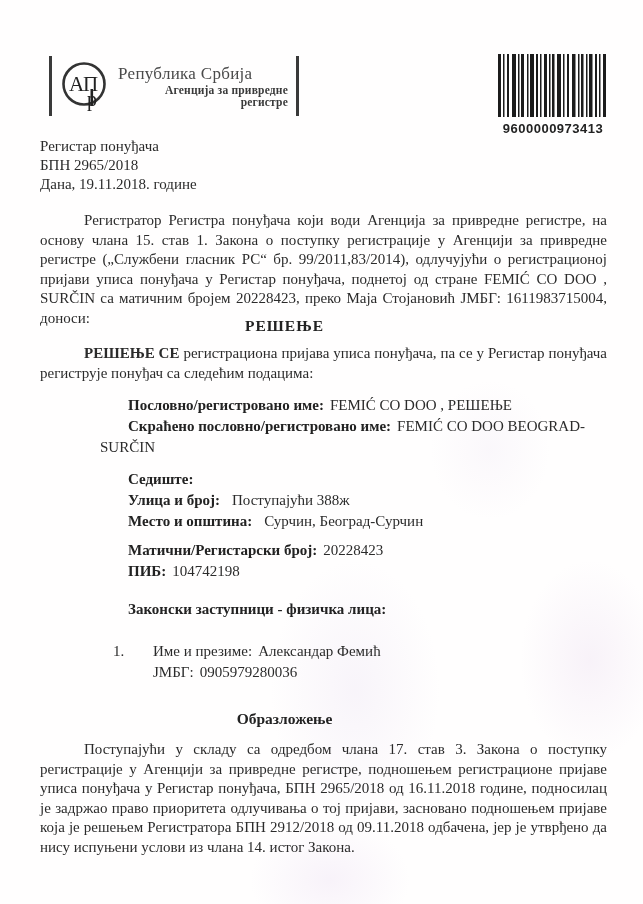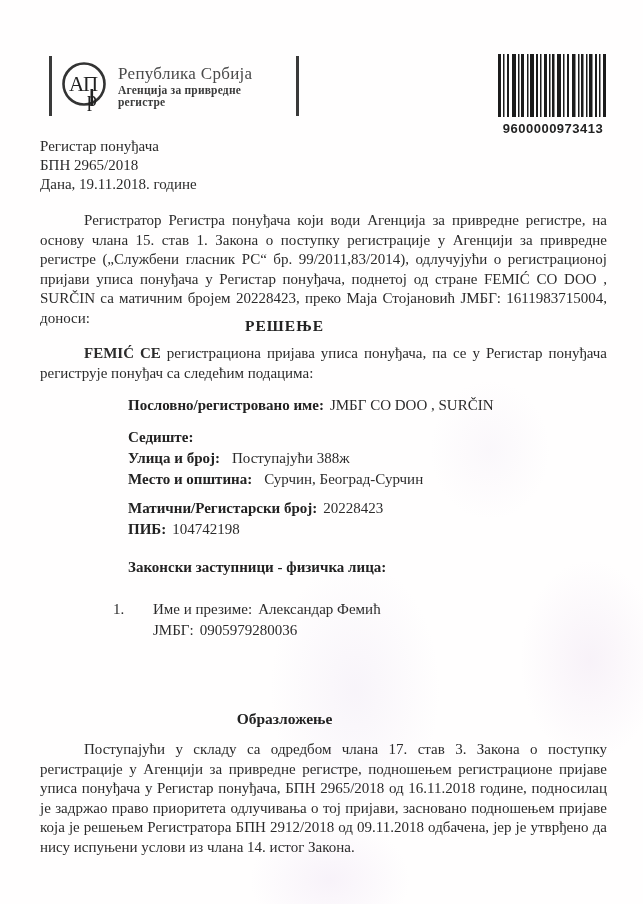--- a/index.html
+++ b/index.html
@@ -22,21 +22,21 @@
   
   .logo-block{
     position:absolute;left:49px;top:56px;height:60px;width:250px;
     display:flex;align-items:center;
   }
   .vbar{width:3px;background:#3a3a3a;height:60px;}
   .vbar.right{margin-left:8px;}
   .logo-circle{width:52px;height:52px;margin:0 8px 0 6px;flex:0 0 auto;}
   .logo-text{flex:1;}
   .logo-line1{font-size:17px;color:#4a4a4a;letter-spacing:.3px;}
-  .logo-line2{font-size:11.5px;color:#3a3a3a;font-weight:bold;letter-spacing:.2px;}
+  .logo-line2{font-size:11.5px;color:#3a3a3a;font-weight:bold;letter-spacing:.2px;text-align:right;}
 
   
   .barcode-block{position:absolute;left:494px;top:54px;width:118px;text-align:center;}
   .barcode-num{
     font-family:"Liberation Sans", sans-serif;
     font-size:13px;font-weight:bold;color:#222;margin-top:0;letter-spacing:.5px;
   }
 
   
   .ref-block{position:absolute;left:40px;top:137px;font-size:15px;line-height:19px;color:#2b2b2b;}
@@ -130,24 +130,25 @@
   <div class="ref-block">
     <div>Регистар понуђача</div>
     <div>БПН 2965/2018</div>
     <div>Дана, 19.11.2018. године</div>
   </div>
 
   <div class="para intro"><span class="ind"></span><span>Регистратор Регистра понуђача који води Агенција за привредне регистре, на основу члана 15. став 1. Закона о поступку регистрације у Агенцији за привредне регистре  („Службени гласник РС“ бр. 99/2011,83/2014), одлучујући о регистрационој пријави уписа понуђача у Регистар понуђача, поднетој од стране FEMIĆ CO DOO , SURČIN са матичним бројем 20228423, преко Маја Стојановић ЈМБГ:  1611983715004, доноси:</span></div>
 
   <div class="center-title decision-title">РЕШЕЊЕ</div>
 
-  <div class="para decision-para"><span class="ind"></span><b>FEMIĆ СЕ</b><span> регистрациона пријава уписа понуђача, па се у Регистар понуђача региструје понуђач са следећим подацима:</span></div>
+  <div class="para decision-para"><span class="ind"></span><b>РЕШЕЊЕ СЕ</b><span> регистрациона пријава уписа понуђача, па се у Регистар понуђача региструје понуђач са следећим подацима:</span></div>
 
   <div class="details">
-    <div><b>Пословно/регистровано име:</b><span class="label-sp"></span><span>ЈМБГ CO DOO , SURČIN</span></div>
+    <div><b>Пословно/регистровано име:</b><span class="label-sp"></span><span>FEMIĆ CO DOO , РЕШЕЊЕ</span></div>
+    <div><b>Скраћено пословно/регистровано име:</b><span class="label-sp"></span><span>FEMIĆ CO DOO BEOGRAD-SURČIN</span></div>
     <div class="gap-sm"></div>
     <div><b>Седиште:</b></div>
     <div><b>Улица и број:</b><span class="label-sp"></span><span class="label-sp"></span><span>Поступајући 388ж</span></div>
     <div><b>Место и општина:</b><span class="label-sp"></span><span class="label-sp"></span><span>Сурчин, Београд-Сурчин</span></div>
     <div class="gap-s"></div>
     <div><b>Матични/Регистарски број:</b><span class="label-sp"></span><span>20228423</span></div>
     <div><b>ПИБ:</b><span class="label-sp"></span><span>104742198</span></div>
     <div class="gap-m"></div>
     <div><b>Законски заступници - физичка лица:</b></div>
     <div class="gap-l"></div>

